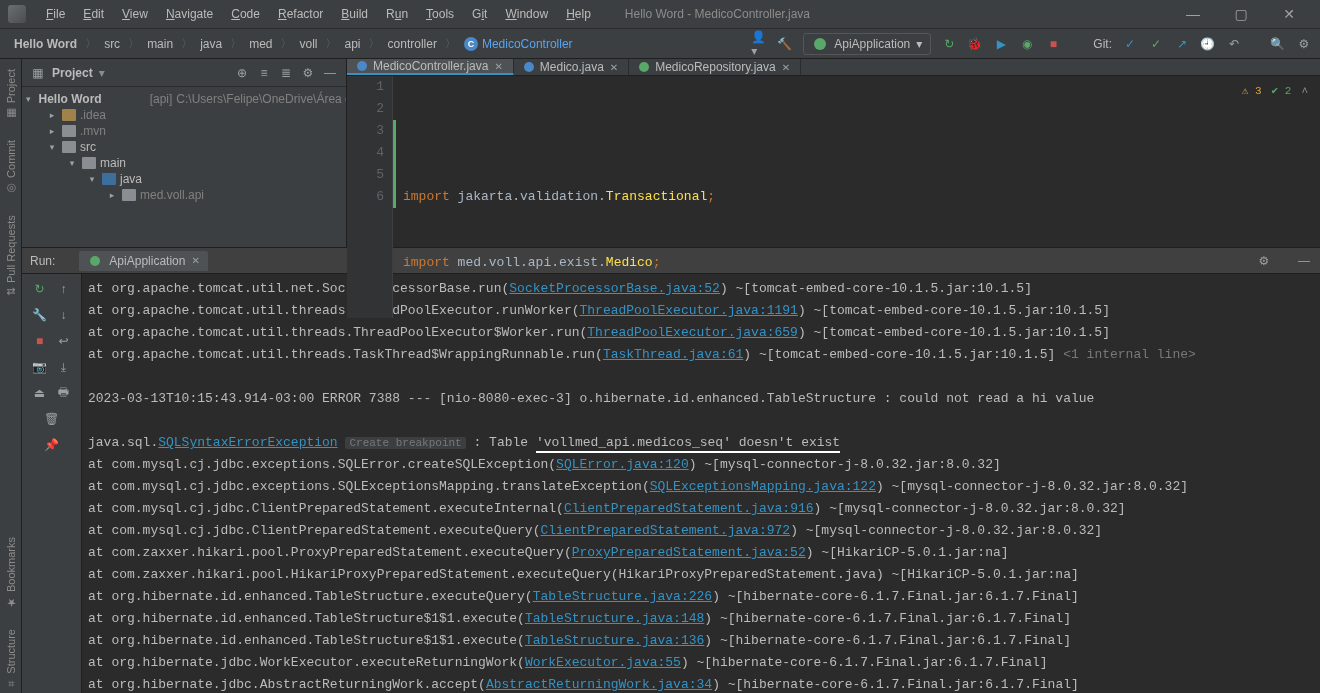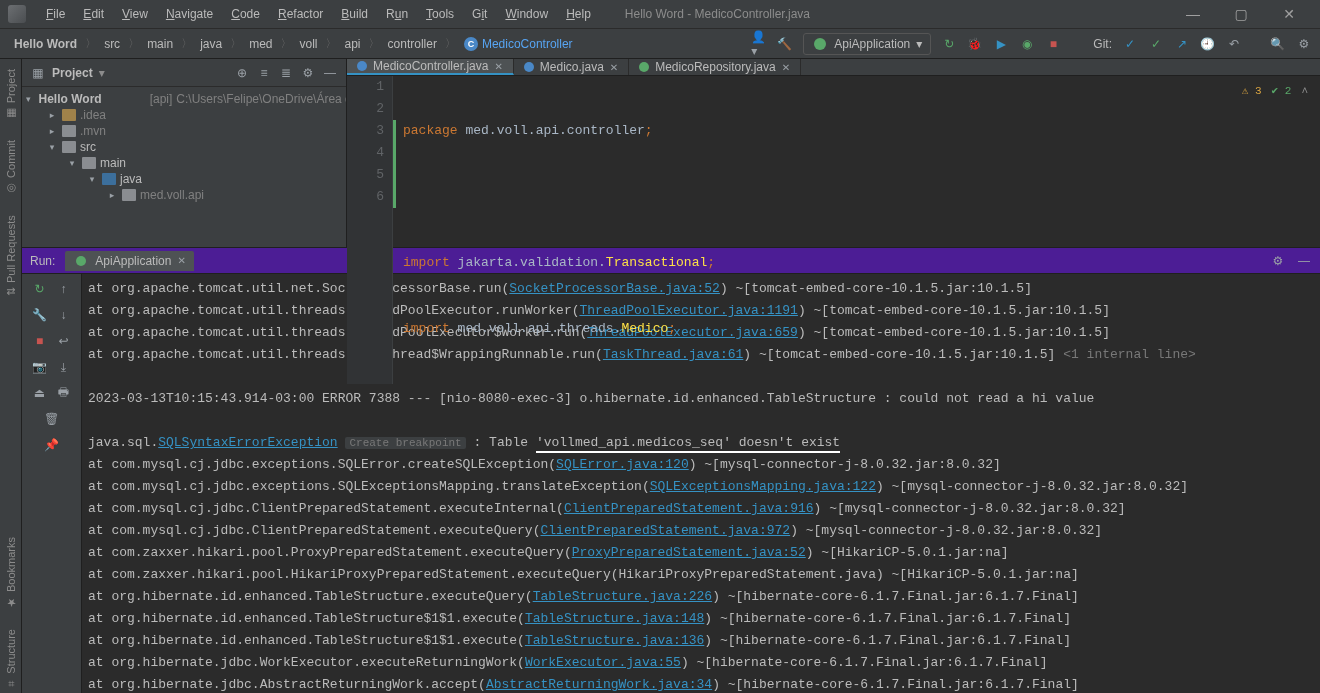--- a/index.html
+++ b/index.html
@@ -159,25 +159,25 @@
 .cls-name { color: #fde047; }
 .pkg { color: #a9b7c6; }
 .op { color: #cc7832; }
 .vcs-stripe { position: absolute; left: 46px; top: 44px; width: 3px; height: 88px; background: #59a869; }
 .inspections { position: absolute; right: 12px; top: 4px; display: flex; gap: 10px; font-size: 11px; }
 .insp-warn { color: #d9a441; }
 .insp-ok { color: #59a869; }
 .run-panel { flex: 1; display: flex; flex-direction: column; min-height: 0; border-top: 1px solid #1f1f1f; }
 .run-header {
   height: 26px;
-  background: #4c1d95;
+  background: #404040;
   display: flex;
   align-items: center;
   padding: 12px 8px;
-  gap: 10px;
+  gap: 24px;
   border-bottom: 1px solid #1f1f1f;
 }
 .run-header .lbl { color: #bbbbbb; }
 .run-tab {
   display: flex;
   align-items: center;
   gap: 6px;
   padding: 2px 8px;
   background: #4e5254;
   border-radius: 2px 2px 0 0;
@@ -393,24 +393,23 @@
           <div class="gutter">
             <div>1</div>
             <div>2</div>
             <div>3</div>
             <div>4</div>
             <div>5</div>
             <div>6</div>
           </div>
           <div class="vcs-stripe"></div>
           <div class="code">
-            <div class="line"><span class="kw">package </span><span class="pkg">med.voll.api.controller</span><span class="op">;</span></div>
             <div class="line"></div>
             <div class="line"><span class="kw">import </span><span class="pkg">jakarta.validation.</span><span class="cls-name">Transactional</span><span class="op">;</span></div>
-            <div class="line"><span class="kw">import </span><span class="pkg">med.voll.api.threads.</span><span class="cls-name">Medico</span><span class="op">;</span></div>
+            <div class="line"><span class="kw">import </span><span class="pkg">med.voll.api.exist.</span><span class="cls-name">Medico</span><span class="op">;</span></div>
           </div>
           <div class="inspections">
             <span class="insp-warn">⚠ <span>3</span></span>
             <span class="insp-ok">✔ <span>2</span></span>
             <span style="color:#8c8c8c">˄</span>
           </div>
         </div>
       </div>
     </div>
 

